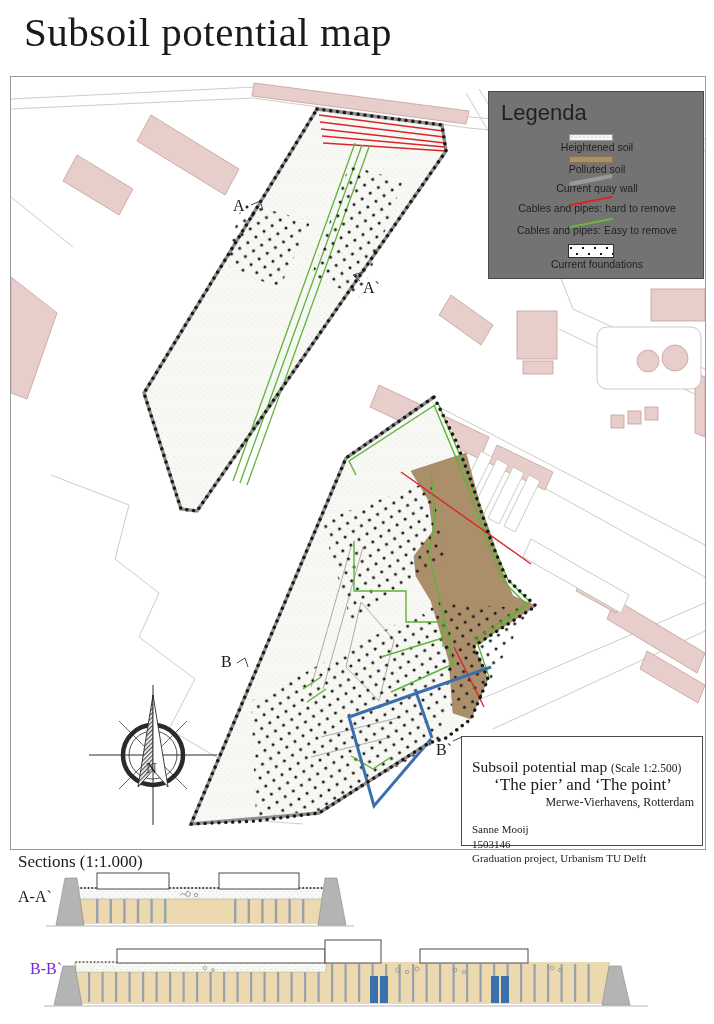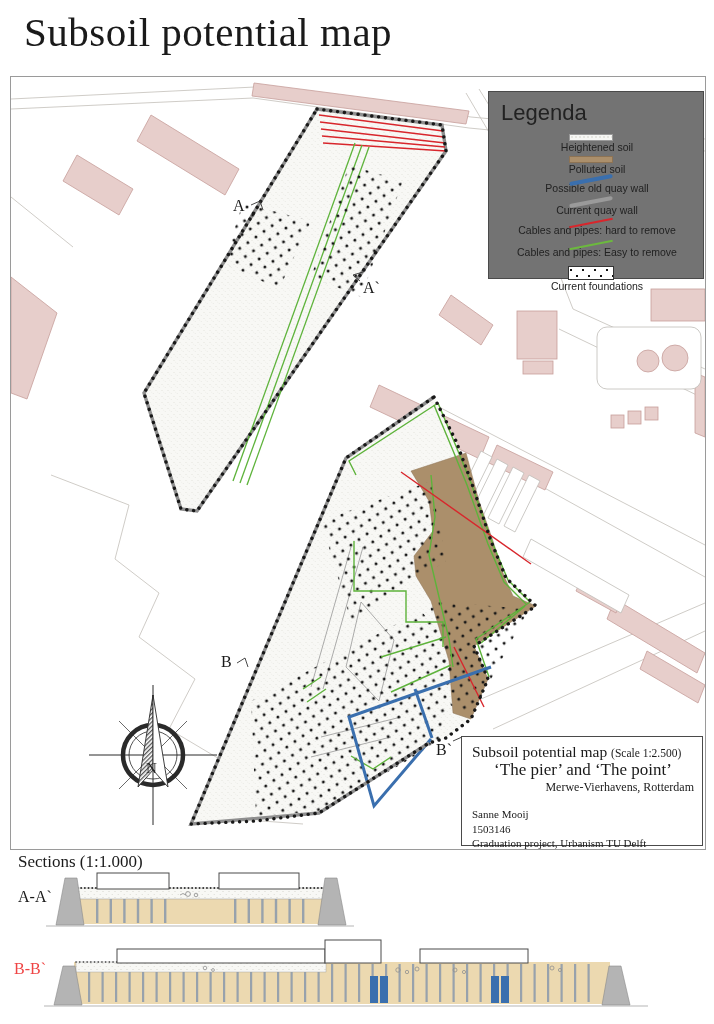--- a/index.html
+++ b/index.html
@@ -30,30 +30,30 @@
   .sw-green{background:#6cb93e;}
   .sw-dots{height:24px;background-color:#ffffff;border:1px solid #333;
       background-image:radial-gradient(circle,#111 1.1px,transparent 1.3px),
                        radial-gradient(circle,#111 1.1px,transparent 1.3px);
       background-size:12px 12px;background-position:2px 3px,8px 9px;}
   .lg-label{font-size:10.5px;color:#222;}
   
   .title-block{position:absolute;left:450px;top:659px;width:242px;height:110px;
       background:#ffffff;border:1px solid #4a4a4a;box-sizing:border-box;
       padding:6px 8px 4px 10px;}
-  .tb-line1{font-size:15.5px;}
+  .tb-line1{font-size:15.5px;margin-top:15px;}
   .tb-scale{font-size:11.5px;}
   .tb-line2{font-size:17px;text-align:center;margin-top:-1px;}
   .tb-line3{font-size:12px;text-align:right;}
   .tb-meta{font-size:11px;line-height:1.32;margin-top:12px;}
   
   .sections-heading{position:absolute;left:18px;top:852px;font-size:17px;}
   .sec-label{position:absolute;font-size:16px;}
   .sec-a{left:18px;top:888px;}
-  .sec-b{left:14px;top:960px;color:#ef4444;}
+  .sec-b{left:30px;top:960px;color:#6d28d9;}
   .sections-svg{position:absolute;left:0;top:848px;}
 </style>
 </head>
 <body>
 
 <h1 class="page-title">Subsoil potential map</h1>
 
 <div class="map-frame">
   <svg class="map-svg" width="694" height="772" viewBox="0 0 694 772">
     <defs>
@@ -208,24 +208,20 @@
     <div class="lg-title">Legenda</div>
     <div class="lg-row">
       <span class="sw sw-area sw-stipple"></span>
       <span class="lg-label">Heightened soil</span>
     </div>
     <div class="lg-row">
       <span class="sw sw-area sw-brown"></span>
       <span class="lg-label">Polluted soil</span>
     </div>
     <div class="lg-row">
-      <span class="sw sw-line sw-blue"></span>
-      <span class="lg-label">Possible old quay wall</span>
-    </div>
-    <div class="lg-row">
       <span class="sw sw-line sw-gray"></span>
       <span class="lg-label">Current quay wall</span>
     </div>
     <div class="lg-row">
       <span class="sw sw-line-thin sw-red"></span>
       <span class="lg-label">Cables and pipes: hard to remove</span>
     </div>
     <div class="lg-row">
       <span class="sw sw-line-thin sw-green"></span>
       <span class="lg-label">Cables and pipes: Easy to remove</span>

